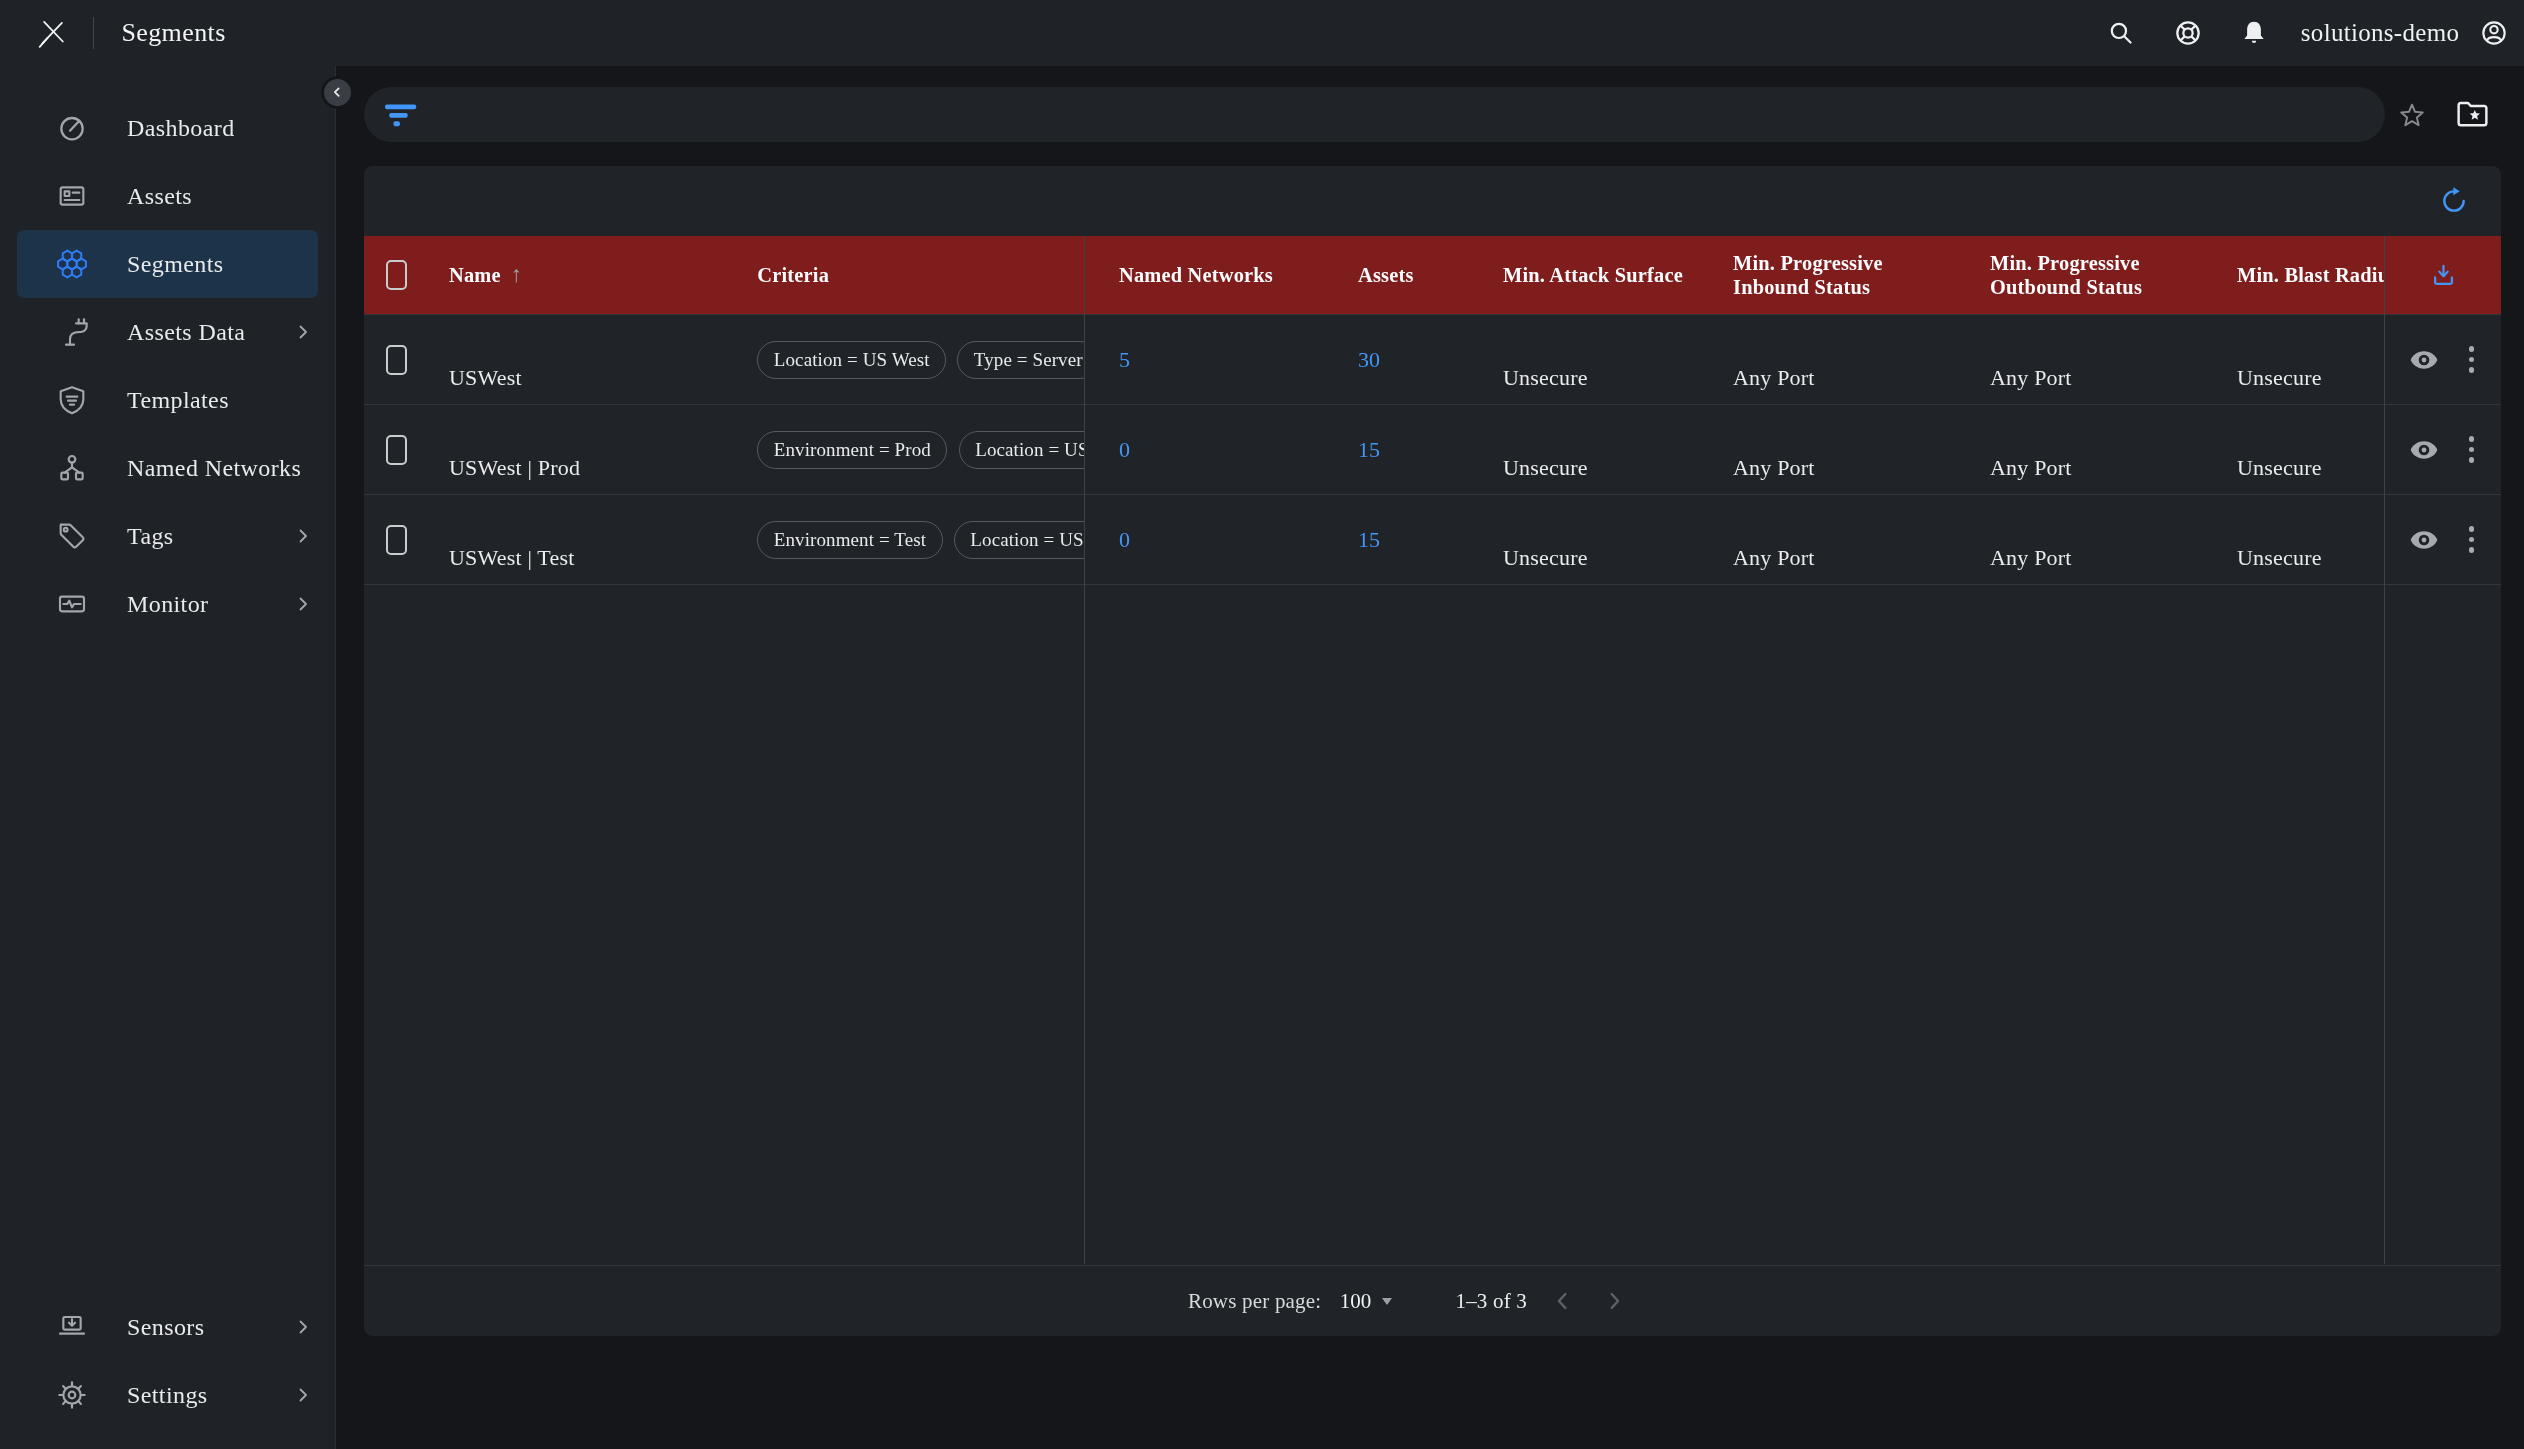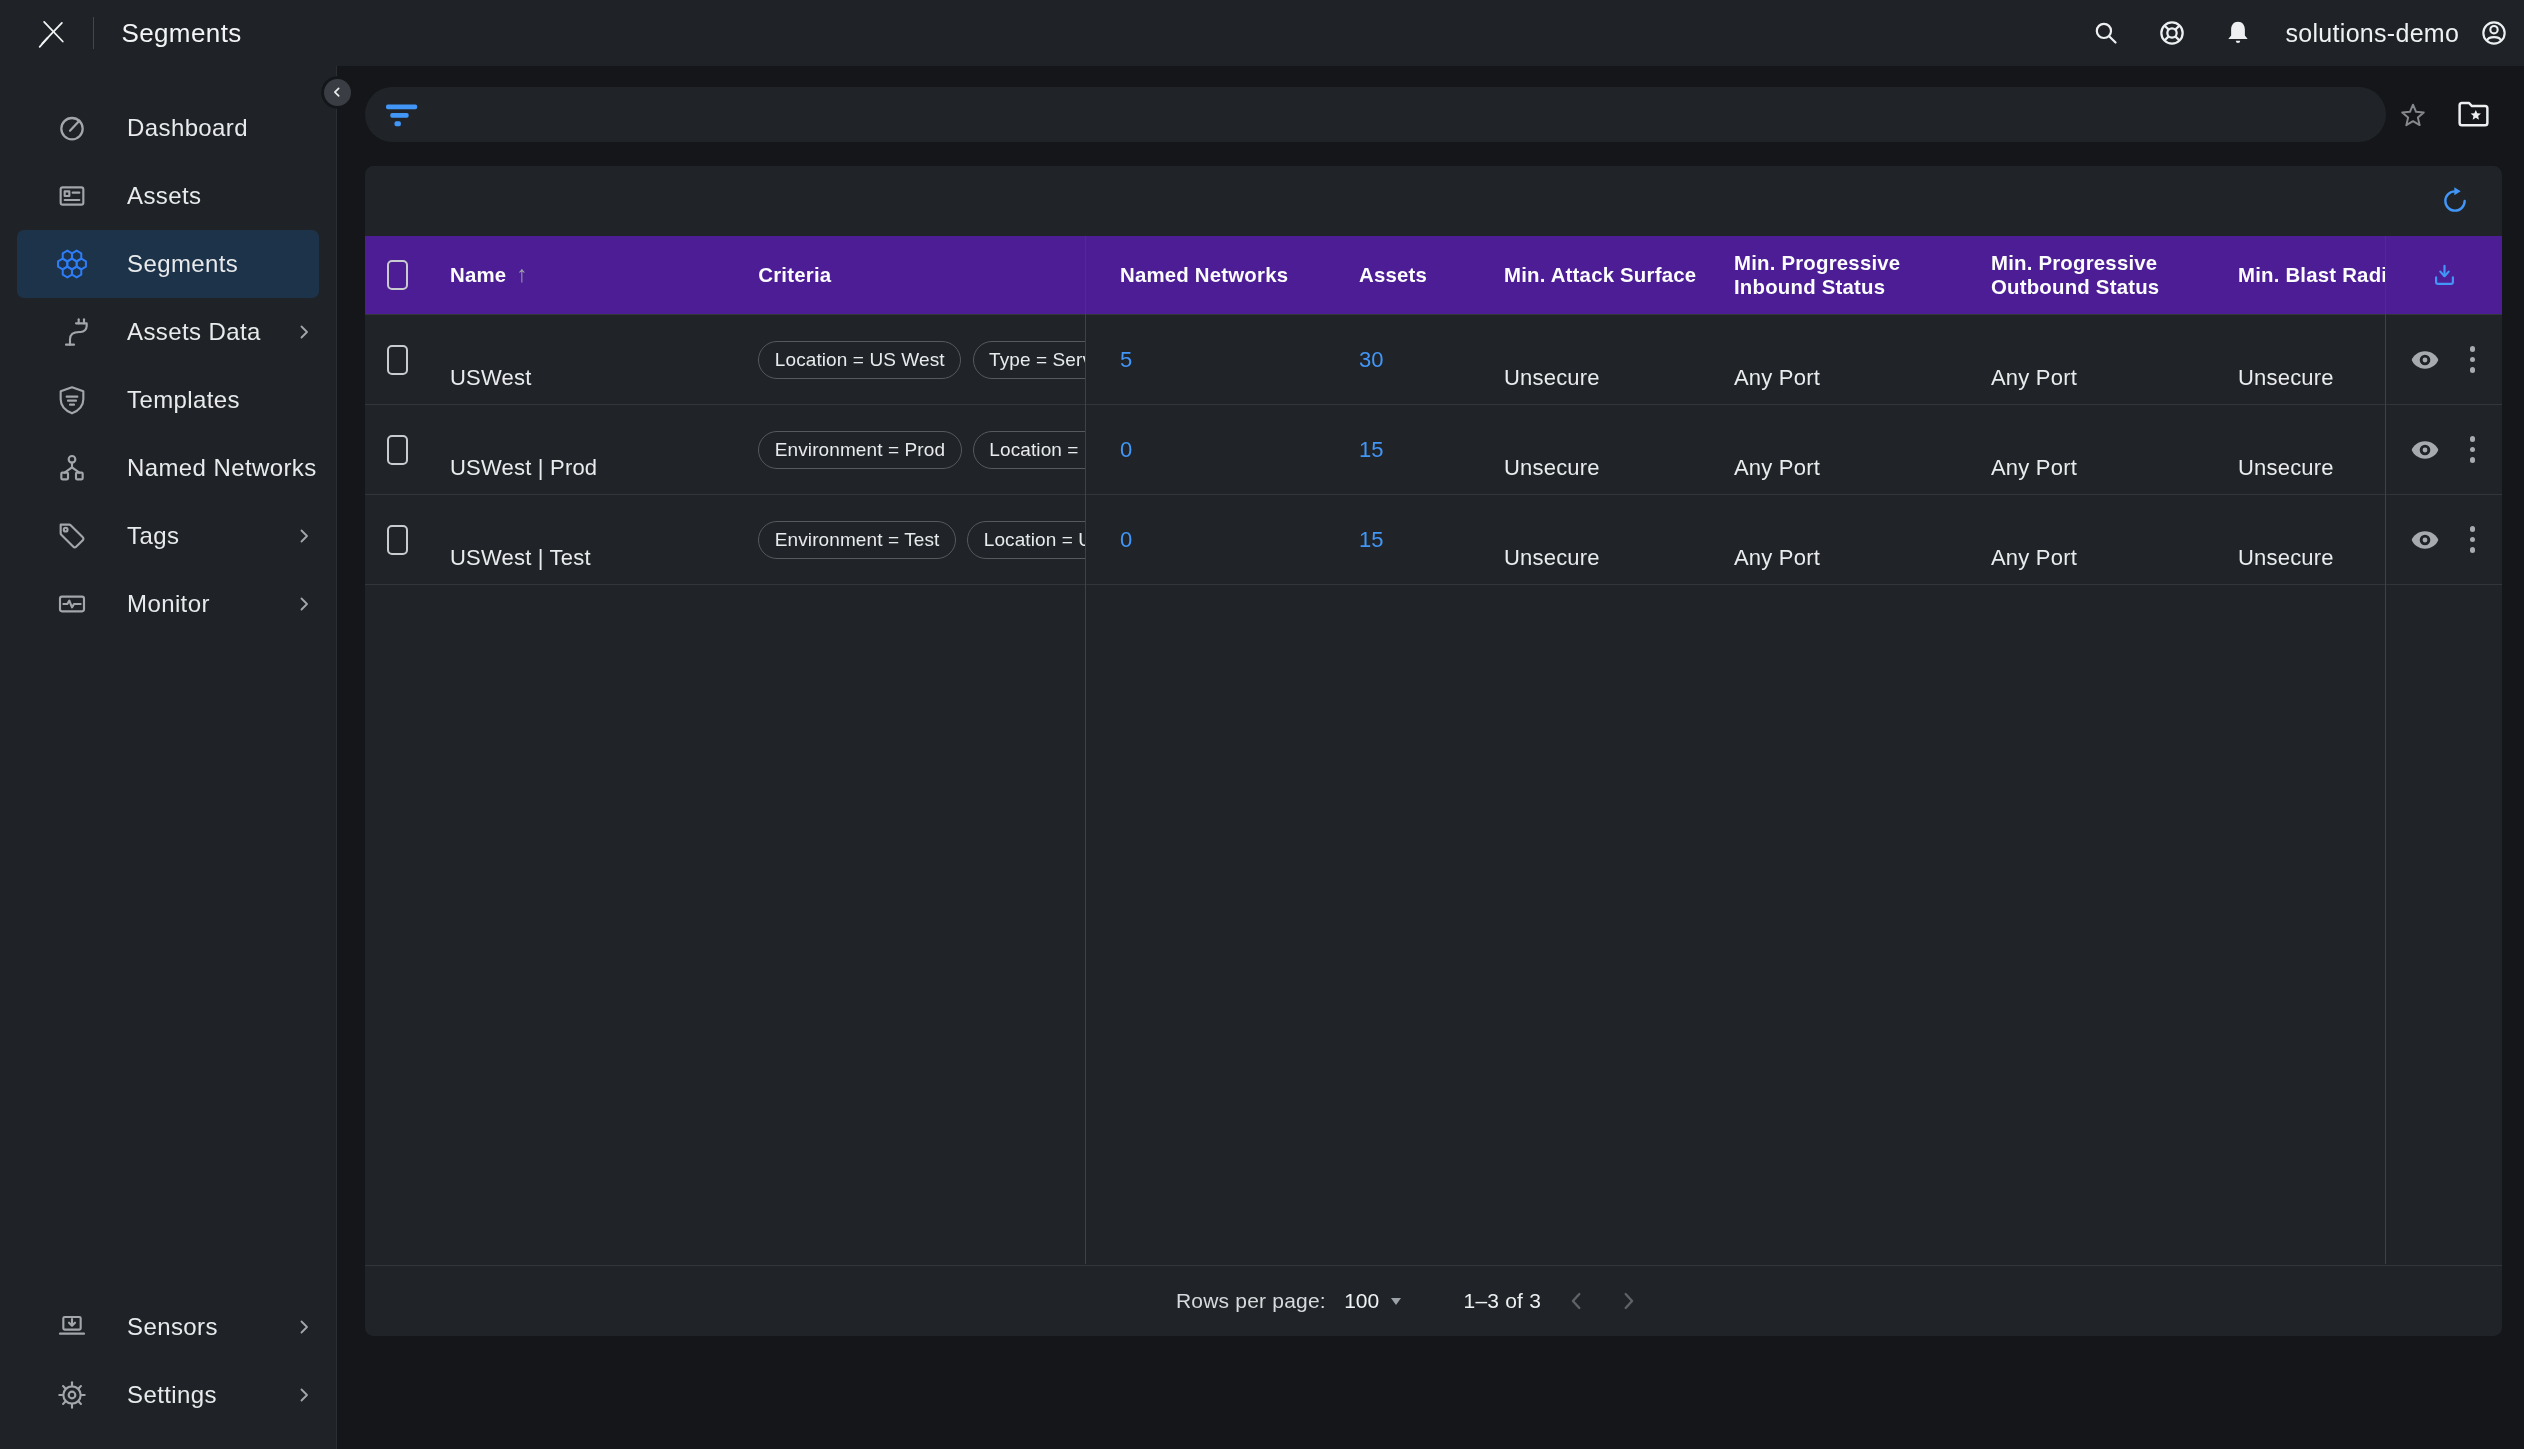--- a/index.html
+++ b/index.html
@@ -1,19 +1,19 @@
 <!DOCTYPE html>
 <html style="font-size:11.3px"><head>
 <meta charset="utf-8">
 <style>
   html,body{margin:0;padding:0;background:#141619;}
   *{box-sizing:border-box;}
   .root{
     width:2525px;height:1449px;overflow:hidden;position:relative;
-    font-family:Liberation Sans, sans-serif;color:#E9EBED;background:#141619;
+    font-family:Liberation Serif, serif;color:#E9EBED;background:#141619;
   }
   
   .topbar{height:66px;background:#1F2327;display:flex;align-items:center;padding:0 15.5px 0 37px;}
   .logo{width:32px;height:39px;flex:0 0 auto;}
   .topbar-divider{width:1.4px;height:32px;background:#43464B;margin:0 27px 0 24px;}
   .page-title{font-size:26px;font-weight:500;letter-spacing:0.4px;color:#F3F4F5;}
   .topbar-spacer{flex:1;}
   .tb-icon{width:32px;height:32px;display:flex;align-items:center;justify-content:center;margin-left:34px;cursor:pointer;}
   .username{font-size:25px;color:#EFF1F2;margin:0 18.3px 0 31px;letter-spacing:0.3px;text-align:right;}
   
@@ -37,21 +37,21 @@
   .filter-row{margin-top:21px;display:flex;align-items:center;}
   .filter-pill{flex:1;height:55px;background:#202428;border-radius:27.5px;display:flex;align-items:center;padding:0 21px;cursor:text;}
   .filter-icons{width:116px;display:flex;align-items:center;justify-content:center;gap:25px;}
   .icon-btn{display:flex;align-items:center;justify-content:center;cursor:pointer;}
   
   .table-card{margin-top:24px;height:1170px;background:#202428;border-radius:8.5px;display:flex;flex-direction:column;position:relative;overflow:hidden;}
   .vline{position:absolute;top:70px;height:1028px;width:1.4px;background:#3E4247;z-index:3;}
   .vline.v1{left:720px;}
   .vline.v2{left:2020px;}
   .table-toolbar{height:70px;display:flex;align-items:center;justify-content:flex-end;padding-right:31px;}
-  .thead{height:79px;background:#4c1d95;display:flex;align-items:center;border-bottom:1.4px solid #32363B;}
+  .thead{height:79px;background:#7f1d1d;display:flex;align-items:center;border-bottom:1.4px solid #32363B;}
   .trow{height:90px;display:flex;align-items:center;border-bottom:1.4px solid #32363B;background:transparent;}
   .cell{height:100%;display:flex;align-items:center;overflow:hidden;}
   .col-check{width:65px;justify-content:center;}
   .col-name{width:317px;padding-left:20px;}
   .col-criteria{width:338px;padding-left:11.3px;}
   .col-nn{width:247px;padding-left:35px;}
   .col-assets{width:148px;padding-left:27px;}
   .col-attack{width:226px;padding-left:24px;}
   .col-inbound{width:254px;padding-left:28px;}
   .col-outbound{width:254px;padding-left:31px;}

